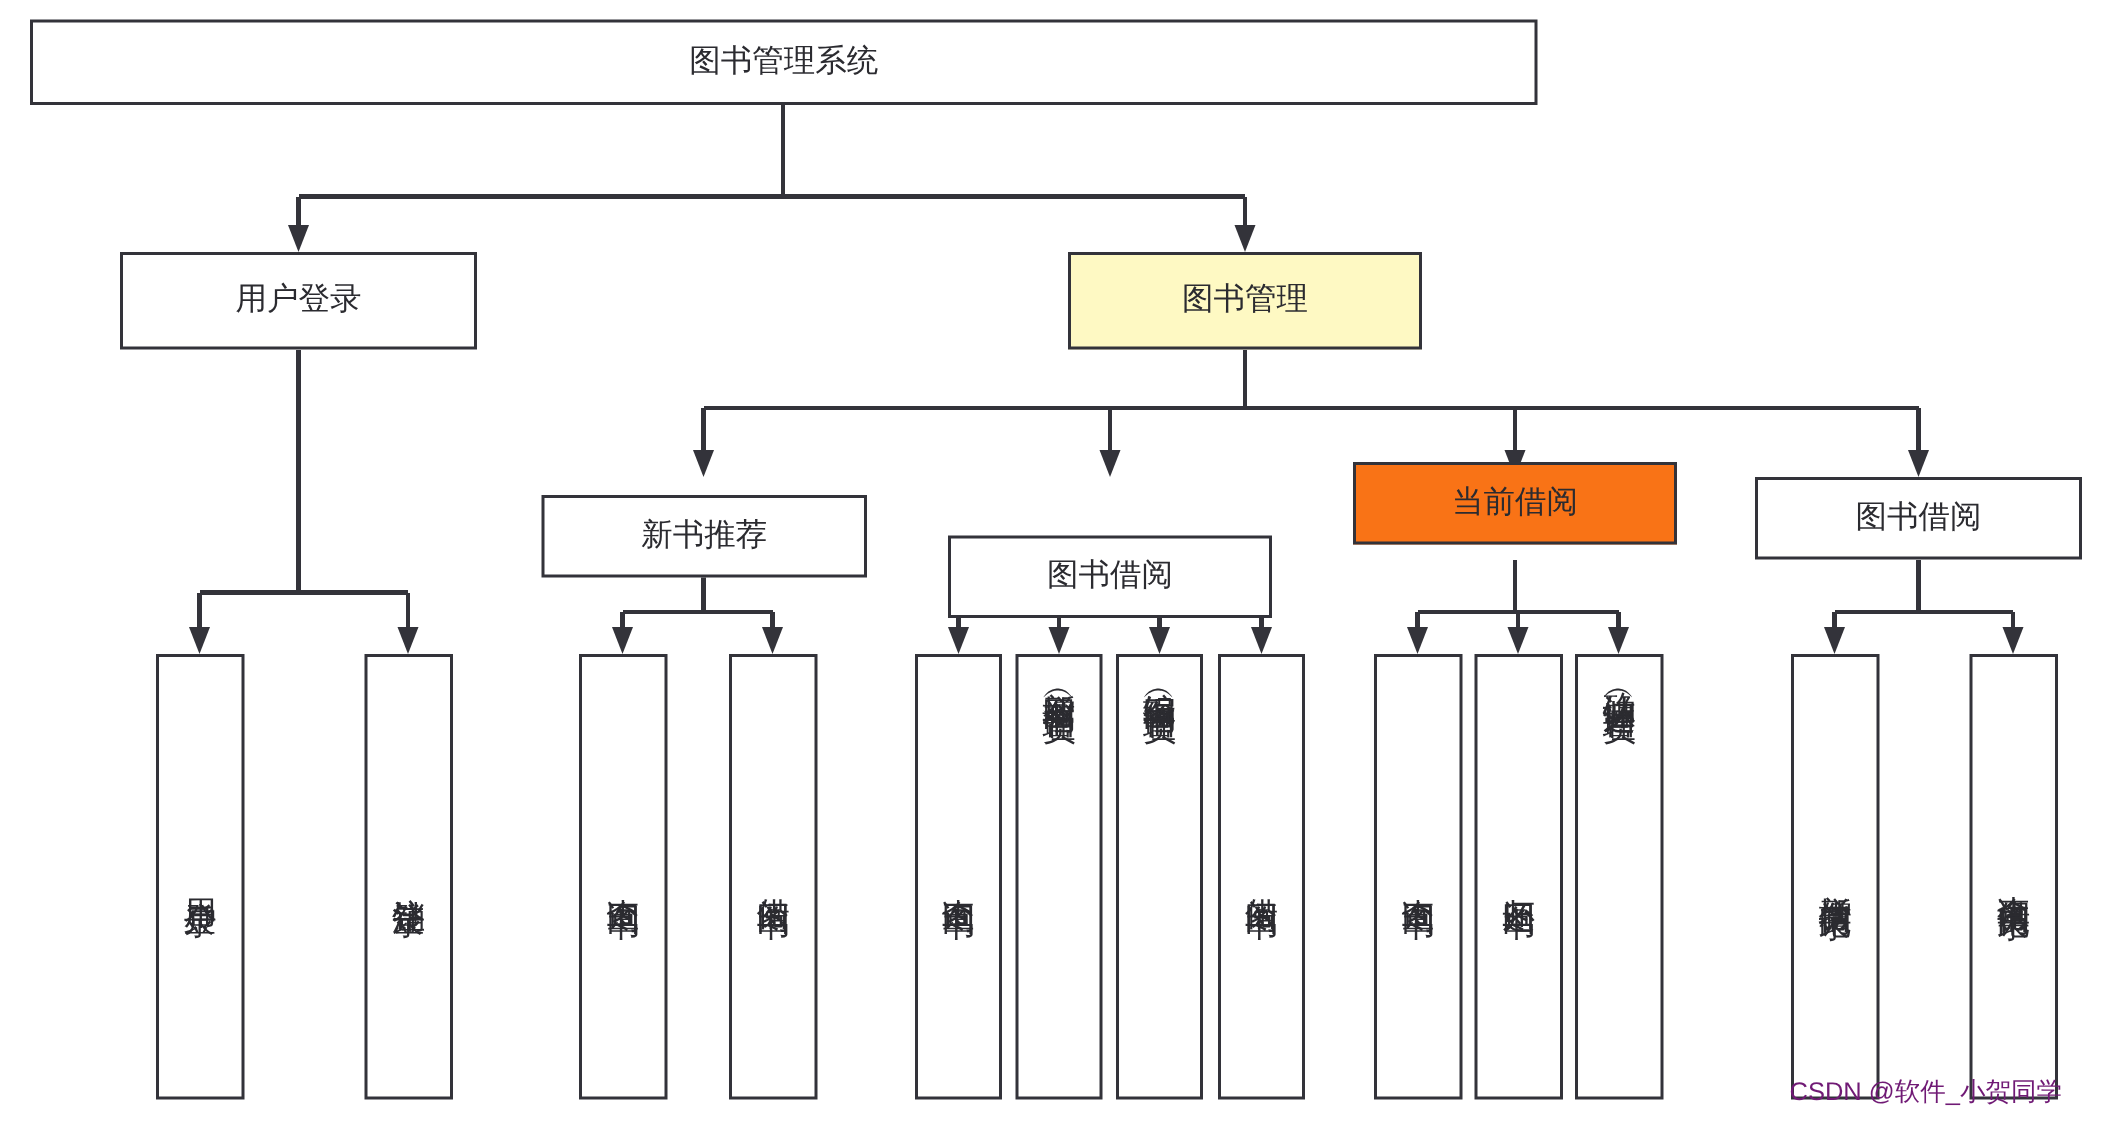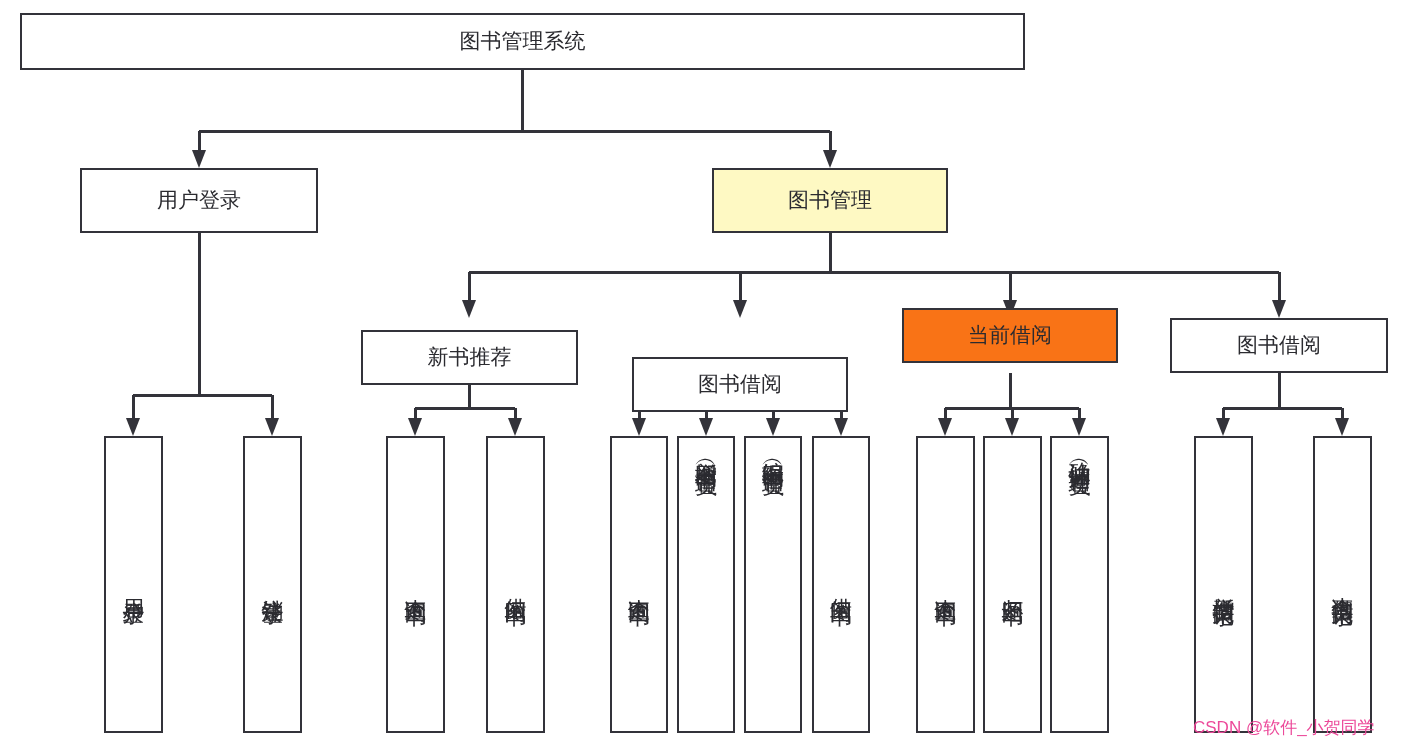--- a/index.html
+++ b/index.html
@@ -195,14 +195,14 @@
     <span class="node-label">确认归还（管理员）</span>
   </div>
 
   <div class="node-box vertical centered" id="n-l4-recadd" style="left: 1194px; top: 436px; width: 59px; height: 297px; border-color: rgb(51, 51, 58); background: rgb(255, 255, 255);">
     <span class="node-label">新增借阅记录</span>
   </div>
   <div class="node-box vertical centered" id="n-l4-recquery" style="left: 1313px; top: 436px; width: 59px; height: 297px; border-color: rgb(51, 51, 58); background: rgb(255, 255, 255);">
     <span class="node-label">查询借阅记录</span>
   </div>
 
-  <div class="watermark" id="wm" style="left: 1193px; top: 716px; color: #ec4899;">CSDN @软件_小贺同学</div>
+  <div class="watermark" id="wm" style="left: 1193px; top: 716px; color: #701a75;">CSDN @软件_小贺同学</div>
 </div>
 
 </body></html>

